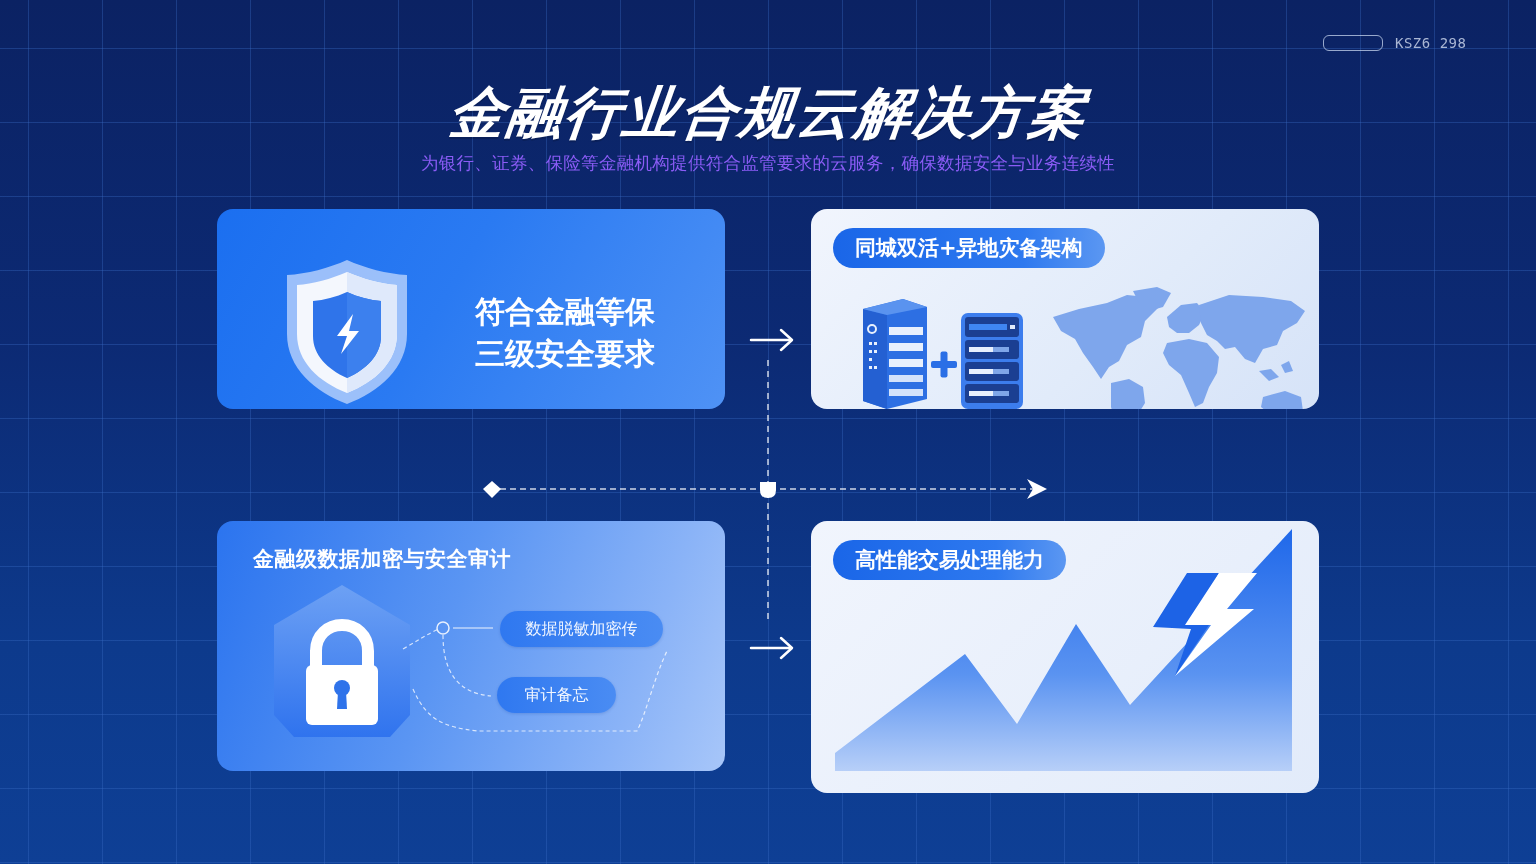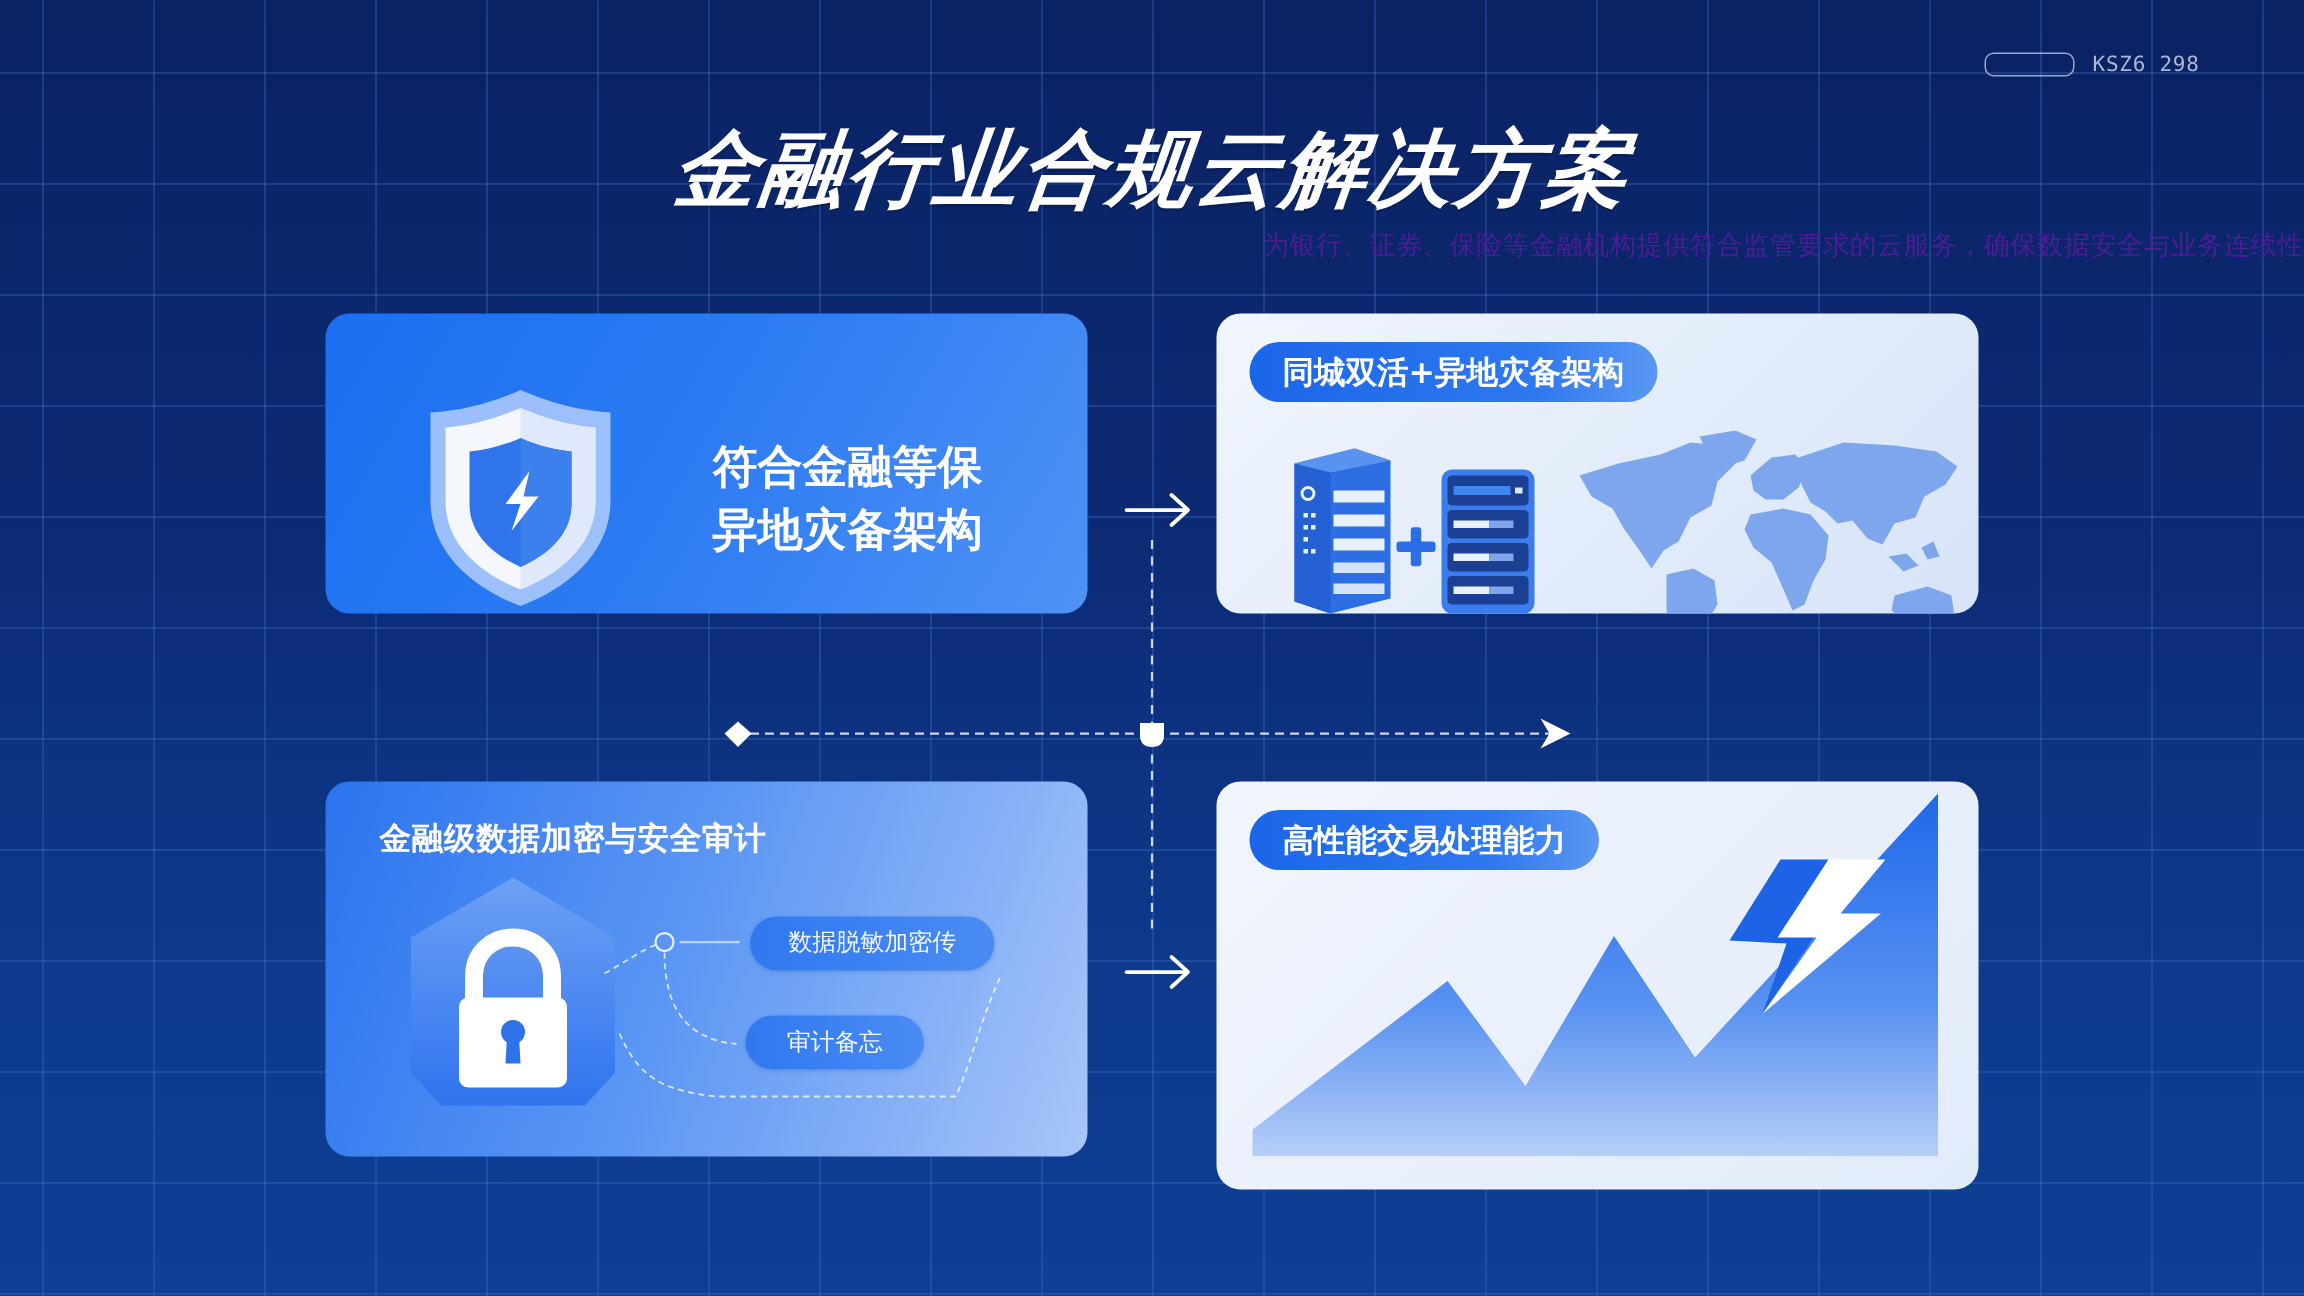--- a/index.html
+++ b/index.html
@@ -32,22 +32,22 @@
     font-size: 14px; color: rgba(210,220,240,0.8); letter-spacing: 0.5px;
   }
   .title {
     position: absolute; top: 76px; left: 0; width: 1536px; text-align: center;
     font-size: 56px; font-weight: 900; font-style: italic;
     letter-spacing: 2px; color: #fff;
     text-shadow: 0 2px 0 rgba(0,0,0,0.15);
     transform: skewX(-6deg);
   }
   .subtitle {
-    position: absolute; top: 151px; left: 0; width: 1536px; text-align: right;
-    font-size: 17.5px; color: #4c1d95; letter-spacing: 0.3px;
+    position: absolute; top: 151px; left: 0; width: 1536px; text-align: center;
+    font-size: 17.5px; color: #8b5cf6; letter-spacing: 0.3px;
   }
   .card {
     position: absolute; width: 508px; height: 200px; border-radius: 16px;
     overflow: hidden;
   }
   .card-tl { left: 217px; top: 209px;
     background: linear-gradient(120deg, #1b6ff0 0%, #2a7af2 45%, #4f92f5 100%); }
   .card-tr { left: 811px; top: 209px;
     background: linear-gradient(135deg, #f1f5fd 0%, #e1ebfa 60%, #d6e3f8 100%); }
   .card-bl { left: 217px; top: 521px; height: 250px;
@@ -76,21 +76,21 @@
     font-size: 21px; font-weight: bold; color: #fff; letter-spacing: 0.5px; font-family: Liberation Serif, serif;
   }
   .lockhex { position: absolute; left: 55px; top: 64px; }
   .bl-lines { position: absolute; left: 0; top: 0; pointer-events: none; }
   .bl-pill {
     position: absolute; height: 36px; border-radius: 18px;
     background: linear-gradient(90deg, #2f78f0 0%, #4a8cf3 100%);
     font-size: 16px; line-height: 36px; color: #f1f6ff; text-align: center;
     box-shadow: 0 1px 3px rgba(20,60,150,0.2);
   }
-  .bl-pill-1 { left: 283px; top: 90px; width: 163px; font-family: Liberation Mono, monospace; }
+  .bl-pill-1 { left: 283px; top: 90px; width: 163px; }
   .bl-pill-2 { left: 280px; top: 156px; width: 119px; }
 
   .chart { position: absolute; left: 0; top: 0; }
 
   .connectors { position: absolute; left: 0; top: 0; pointer-events: none; }
 </style>
 </head>
 <body>
 
 <div class="grid"></div>
@@ -129,21 +129,21 @@
   <svg class="shield" width="136" height="152" viewBox="0 0 136 152">
     <path d="M68 4 C50 12 28 18 8 19 L8 78 C8 112 36 136 68 148 C100 136 128 112 128 78 L128 19 C108 18 86 12 68 4 Z" fill="#a9c8fb" opacity="0.9"></path>
     <path d="M68 16 C52 23 34 28 18 29 L18 78 C18 106 40 126 68 137 C96 126 118 106 118 78 L118 29 C102 28 84 23 68 16 Z" fill="#f4f7fd"></path>
     <path d="M68 16 L68 137 C96 126 118 106 118 78 L118 29 C102 28 84 23 68 16 Z" fill="#dfe9fb"></path>
     <path d="M68 36 C57 41 45 44 34 45 L34 80 C34 99 48 113 68 122 C88 113 102 99 102 80 L102 45 C91 44 79 41 68 36 Z" fill="#2f74ea"></path>
     <path d="M68 36 L68 122 C88 113 102 99 102 80 L102 45 C91 44 79 41 68 36 Z" fill="#3c80ee"></path>
     <path d="M74 58 L58 80 L68 80 L62 98 L80 75 L70 75 Z" fill="#ffffff"></path>
   </svg>
   <div class="tl-text">
     <div>符合金融等保</div>
-    <div>异地灾备架构</div>
+    <div>三级安全要求</div>
   </div>
 </div>
 
 <div class="card card-tr">
   <div class="pill-title">同城双活+异地灾备架构</div>
   <svg class="servers" width="190" height="120" viewBox="0 0 190 120">
     <g>
       <path d="M4 12 L44 2 L68 10 L68 102 L28 112 L4 104 Z" fill="#2d6fe3"></path>
       <path d="M4 12 L28 18 L28 112 L4 104 Z" fill="#2460d2"></path>
       <path d="M4 12 L44 2 L68 10 L28 18 Z" fill="#5a93ef"></path>

